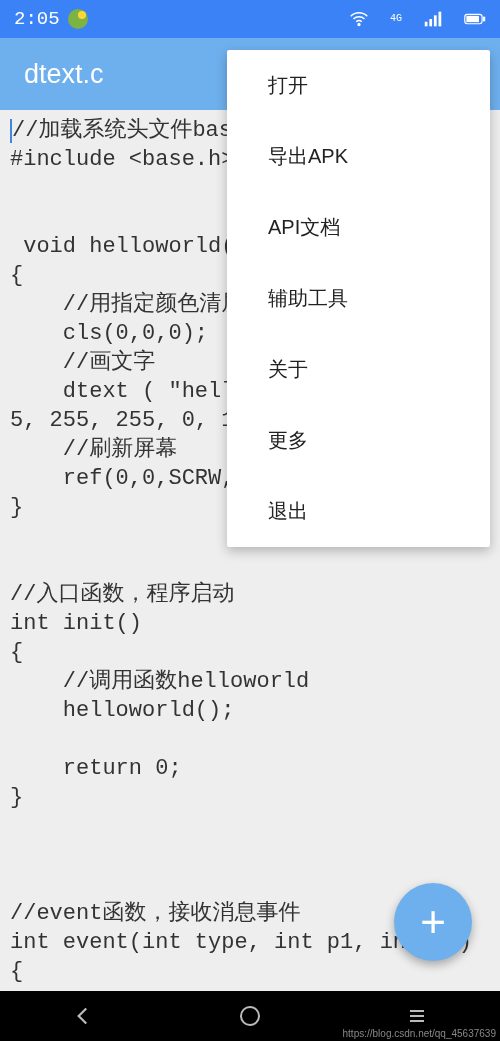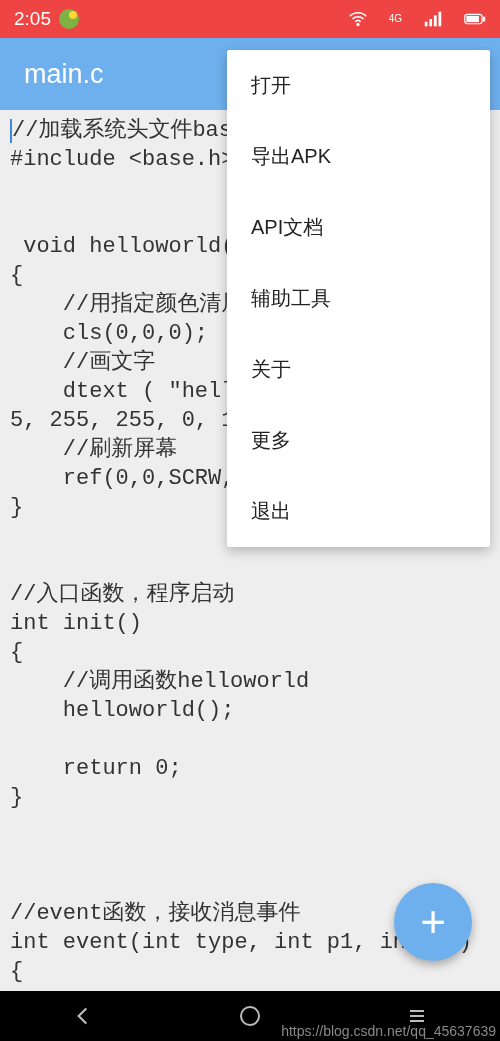--- a/index.html
+++ b/index.html
@@ -6,27 +6,28 @@
     body {
       width: 500px;
       height: 1041px;
       background: #eeeeee;
       font-family: -apple-system, sans-serif;
       position: relative;
       overflow: hidden;
     }
     .status-bar {
       height: 38px;
-      background: #ef4444;
+      background: #3b82f6;
       display: flex;
       align-items: center;
       justify-content: space-between;
       padding: 0 14px;
       color: #fff;
       font-size: 19px;
+      font-family: Liberation Mono, monospace;
     }
     .status-left { display: flex; align-items: center; gap: 8px; }
     .app-icon {
       width: 20px; height: 20px;
       background: #7cb342;
       border-radius: 50%;
       position: relative;
     }
     .app-icon::after {
       content: '';
@@ -69,21 +70,21 @@
       position: absolute;
       top: 50px;
       right: 10px;
       width: 263px;
       background: #fff;
       box-shadow: 0 4px 12px rgba(0,0,0,.25);
       border-radius: 2px;
       z-index: 10;
     }
     .menu-item {
-      padding: 22px 24px;
+      padding: 22px 41px;
       font-size: 20px;
       color: #222;
     }
     .fab {
       position: absolute;
       right: 28px;
       bottom: 80px;
       width: 78px; height: 78px;
       border-radius: 50%;
       background: #6eb0ee;
@@ -108,21 +109,21 @@
     .nav-bar .nav-btn {
       width: 120px;
       display: flex;
       align-items: center;
       justify-content: center;
     }
     .watermark {
       position: absolute;
       right: 4px;
       bottom: 2px;
-      font-size: 14px;
+      font-size: 10px;
       color: #888;
     }
   </style>
 </head>
 <body>
 
 <div class="status-bar">
   <div class="status-left">
     <span>2:05</span>
     <span class="app-icon"></span>
@@ -143,21 +144,21 @@
       </svg>
     <svg viewBox="0 0 28 14" fill="none" stroke="#fff" stroke-width="1.5">
         <rect x="1" y="1" width="22" height="12" rx="3"></rect>
         <rect x="3" y="3" width="16" height="8" fill="#fff" stroke="none"></rect>
         <rect x="24" y="4" width="3" height="6" fill="#fff" stroke="none"></rect>
       </svg>
   </div>
 </div>
 
 <div class="app-bar">
-  <span>main.c</span>
+  <span>dtext.c</span>
 </div>
 
 <div class="editor"><span class="cursor"></span><span>//加载系统头文件base.h
 #include &lt;base.h&gt;
 
 
  void helloworld()
 {
     //用指定颜色清屏
     cls(0,0,0);

